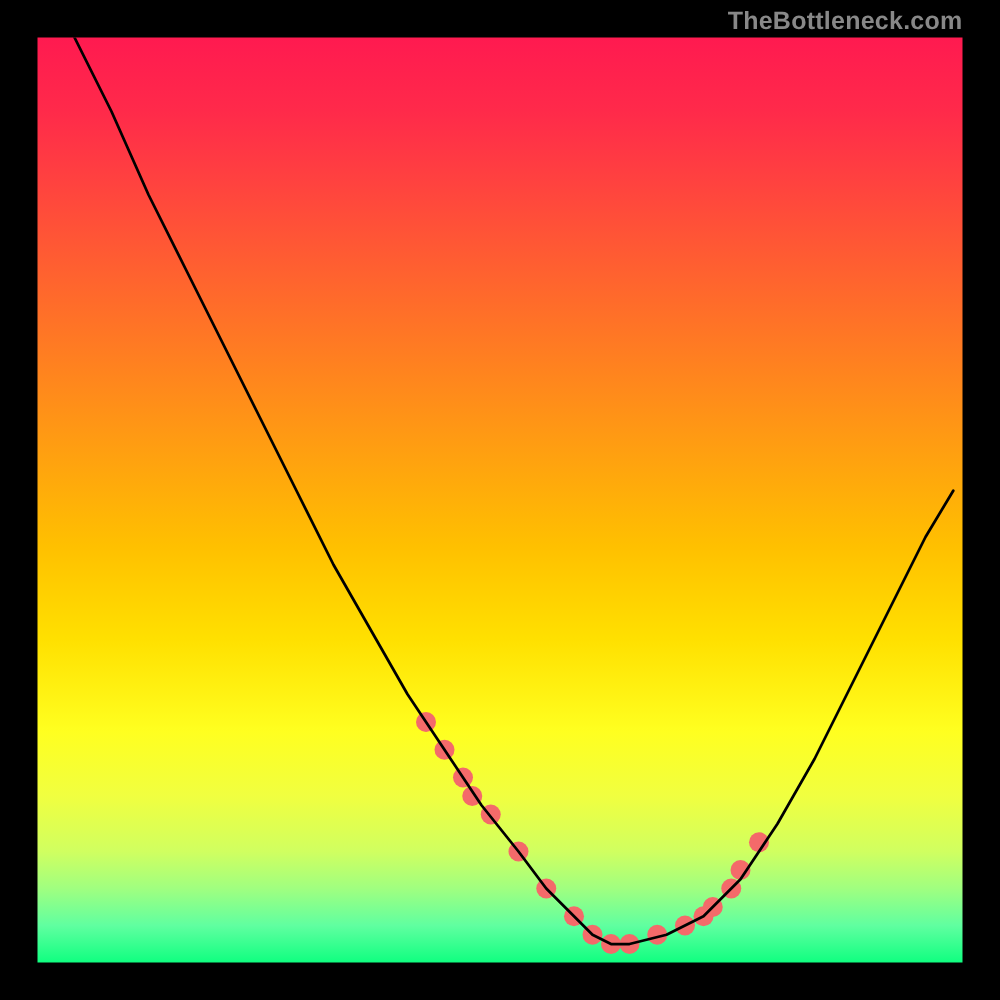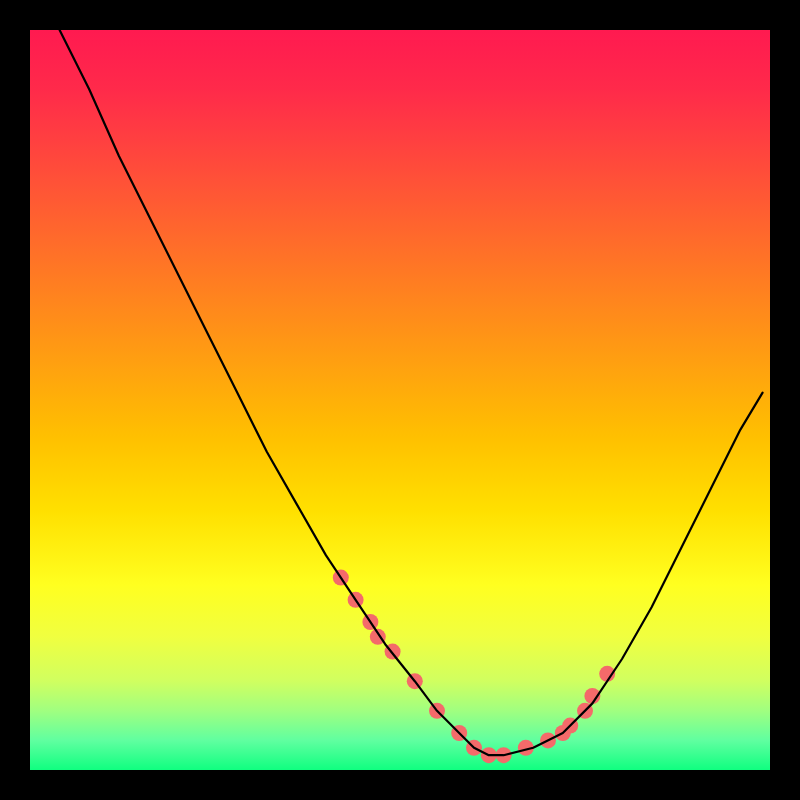--- a/index.html
+++ b/index.html
@@ -54,20 +54,21 @@
     left: 0;
     top: 0;
     width: 740px;
     height: 740px;
   }
 </style>
 </head>
 <body>
 
 <div class="frame">
+  <div class="watermark">TheBottleneck.com</div>
 
   <div class="plot-area">
     <svg class="curve" viewBox="0 0 740 740" preserveAspectRatio="none">
       <g id="marker-layer">
           <circle cx="310.8" cy="547.6" r="8" fill="#f46a6a"></circle>
           <circle cx="325.6" cy="569.8" r="8" fill="#f46a6a"></circle>
           <circle cx="340.4" cy="592.0" r="8" fill="#f46a6a"></circle>
           <circle cx="347.8" cy="606.8" r="8" fill="#f46a6a"></circle>
           <circle cx="362.6" cy="621.6" r="8" fill="#f46a6a"></circle>
           <circle cx="384.8" cy="651.2" r="8" fill="#f46a6a"></circle>

